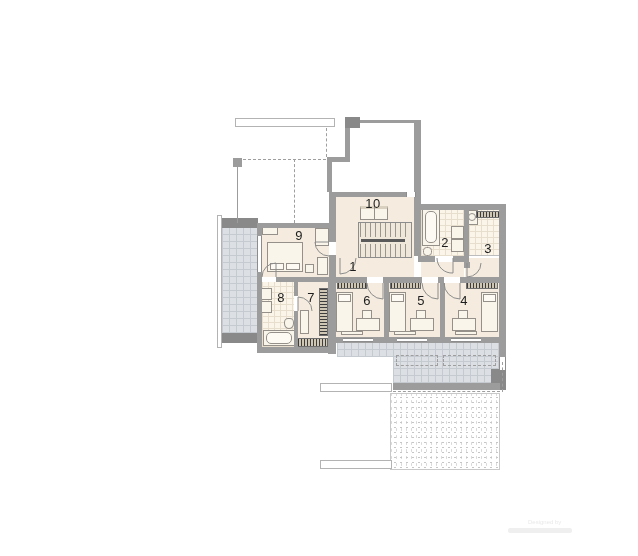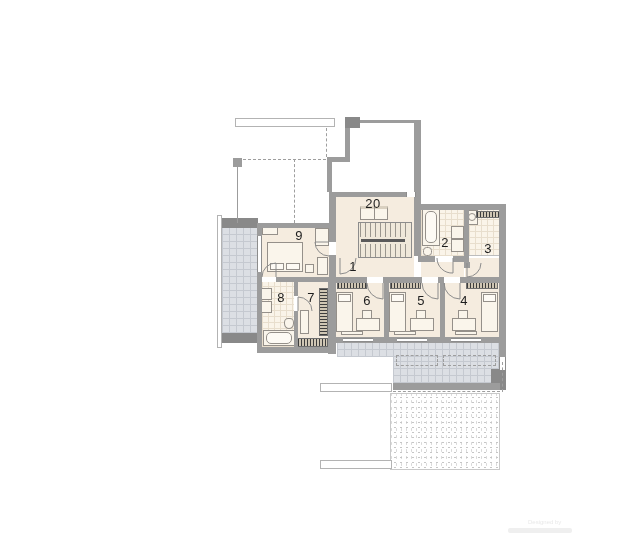--- a/index.html
+++ b/index.html
@@ -197,18 +197,18 @@
 
   <div class="rlabel" style="left:353px;top:266px;">1</div>
   <div class="rlabel" style="left:445px;top:242px;">2</div>
   <div class="rlabel" style="left:488px;top:248px;">3</div>
   <div class="rlabel" style="left:464px;top:300px;">4</div>
   <div class="rlabel" style="left:421px;top:300px;">5</div>
   <div class="rlabel" style="left:367px;top:300px;">6</div>
   <div class="rlabel" style="left:311px;top:297px;">7</div>
   <div class="rlabel" style="left:281px;top:297px;">8</div>
   <div class="rlabel" style="left:299px;top:235px;">9</div>
-  <div class="rlabel" style="left:373px;top:203px;">20</div>
+  <div class="rlabel" style="left:373px;top:203px;">10</div>
 
   <div class="wm1" style="left:528px;top:519px;">Designed by</div>
   <div class="wm2" style="left:508px;top:528px;width:64px;height:5px;"></div>
 
 </div>
 
 </body></html>

